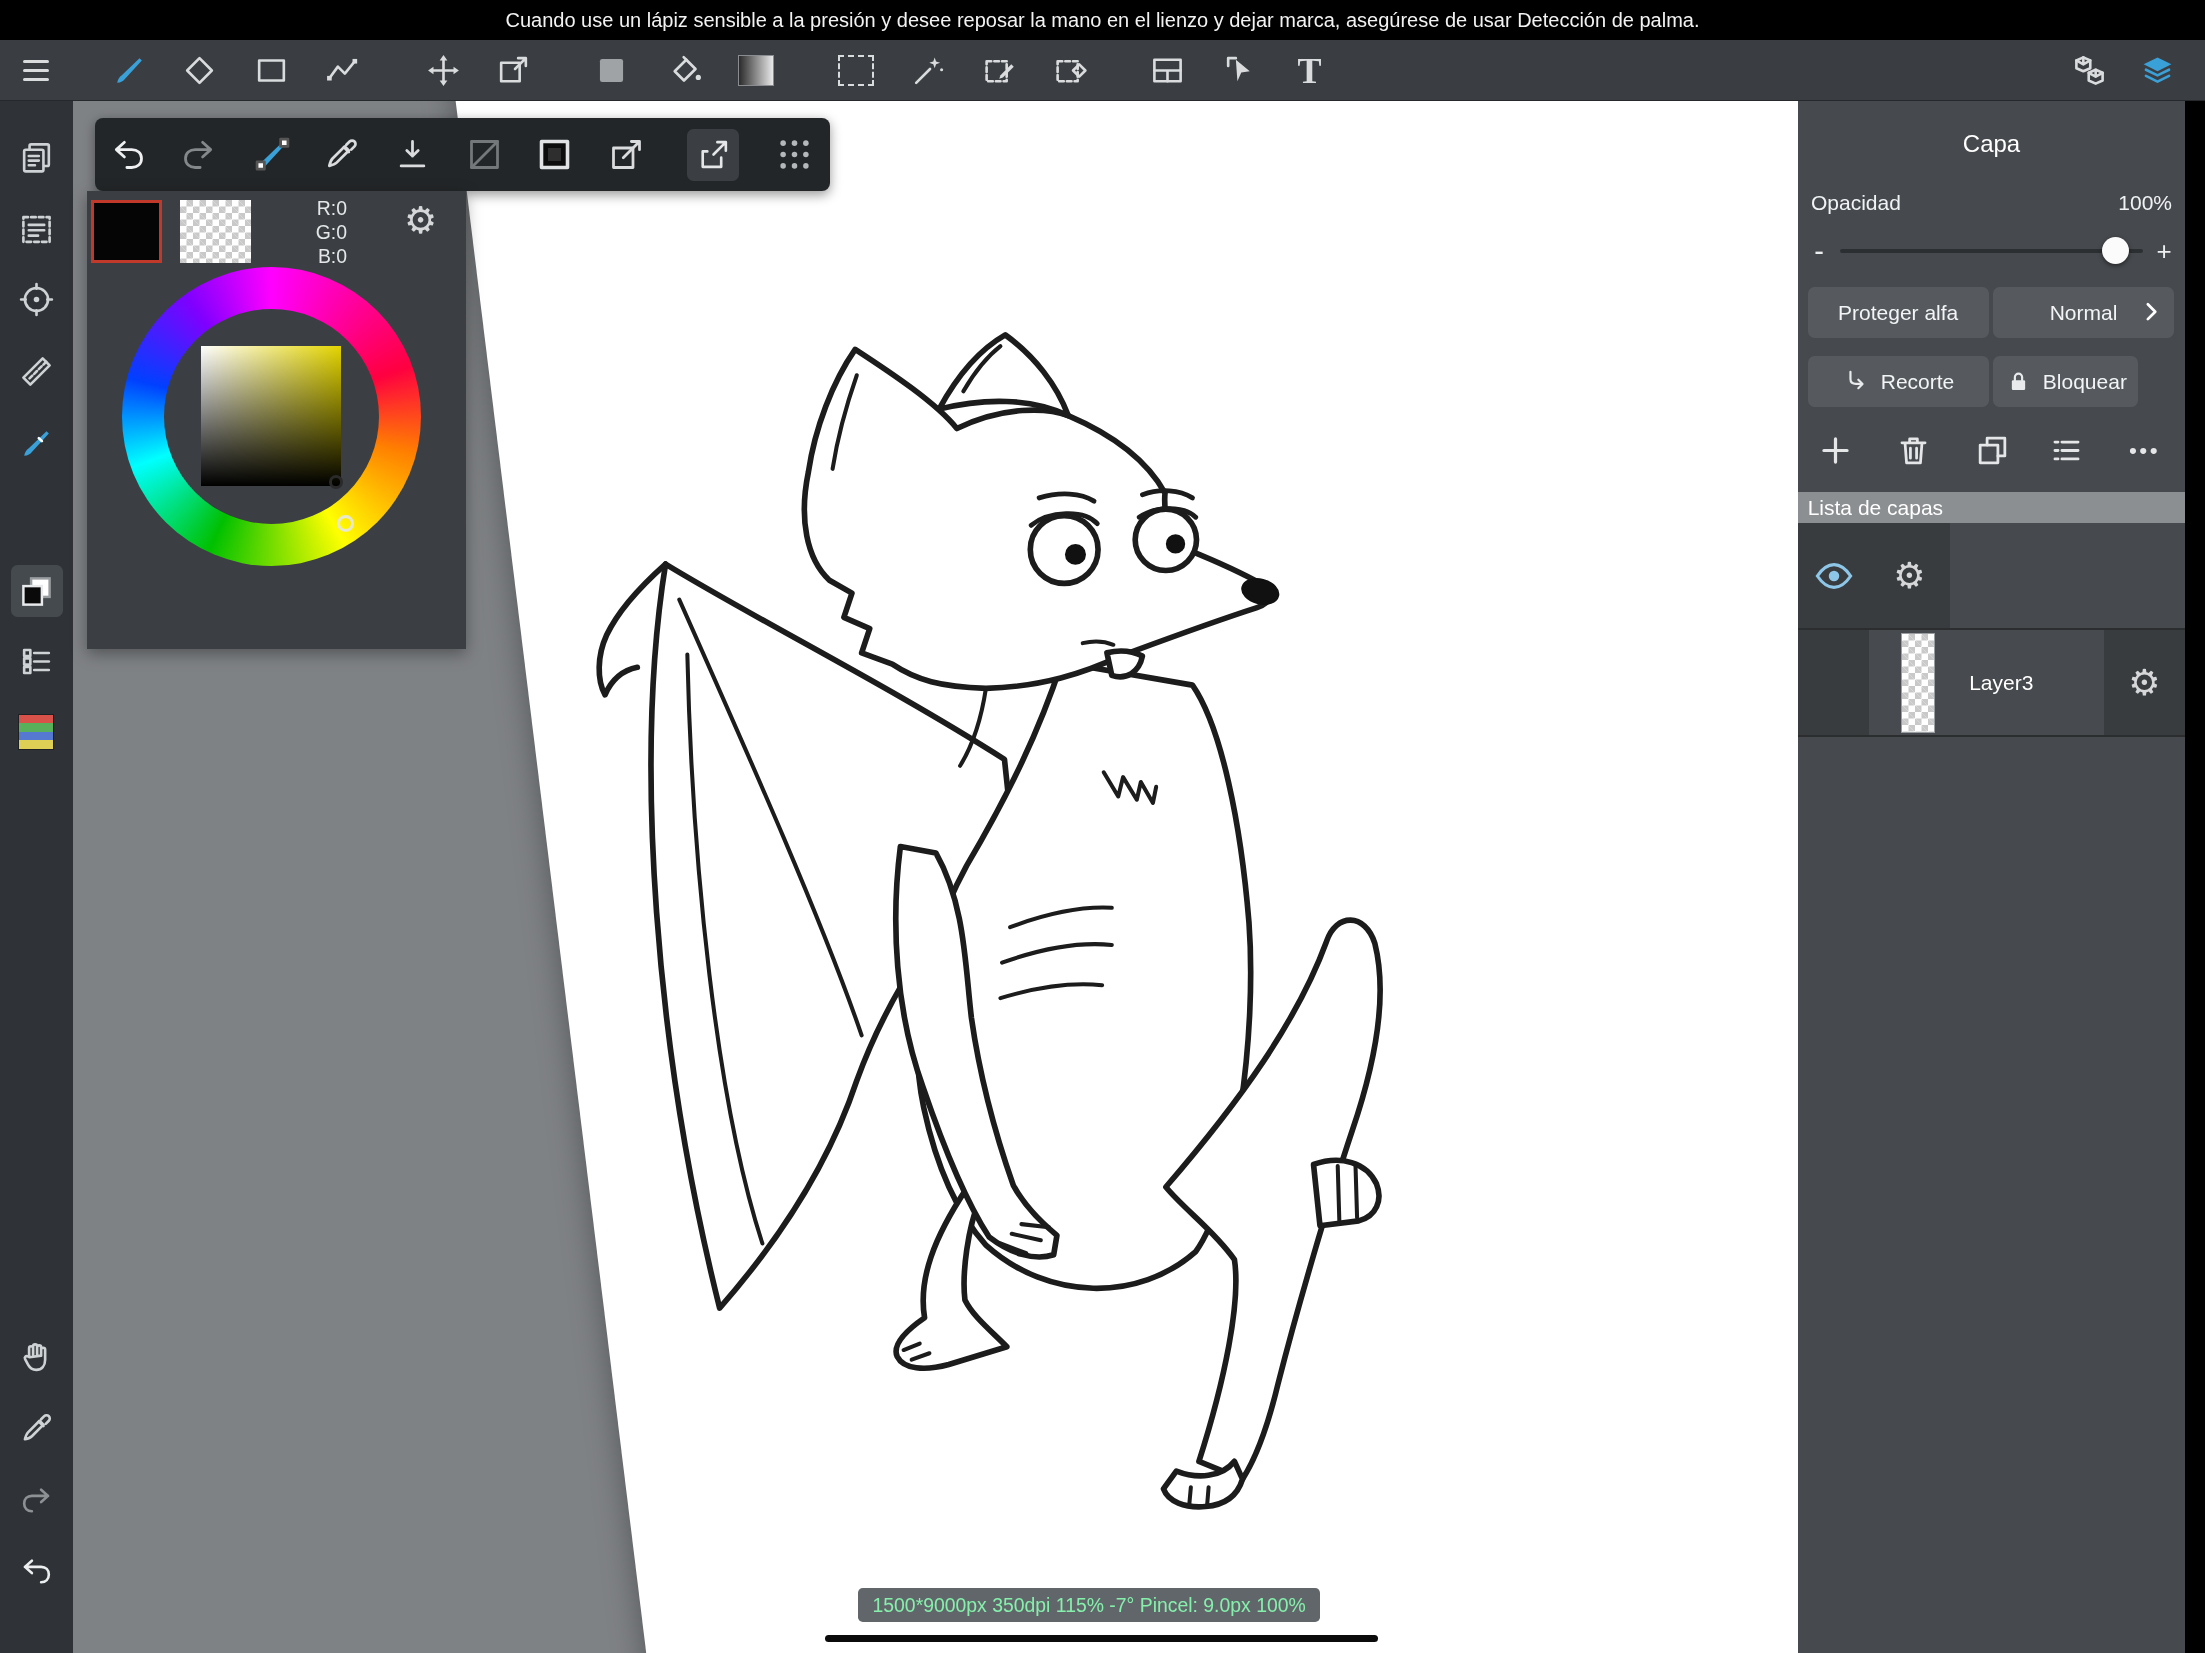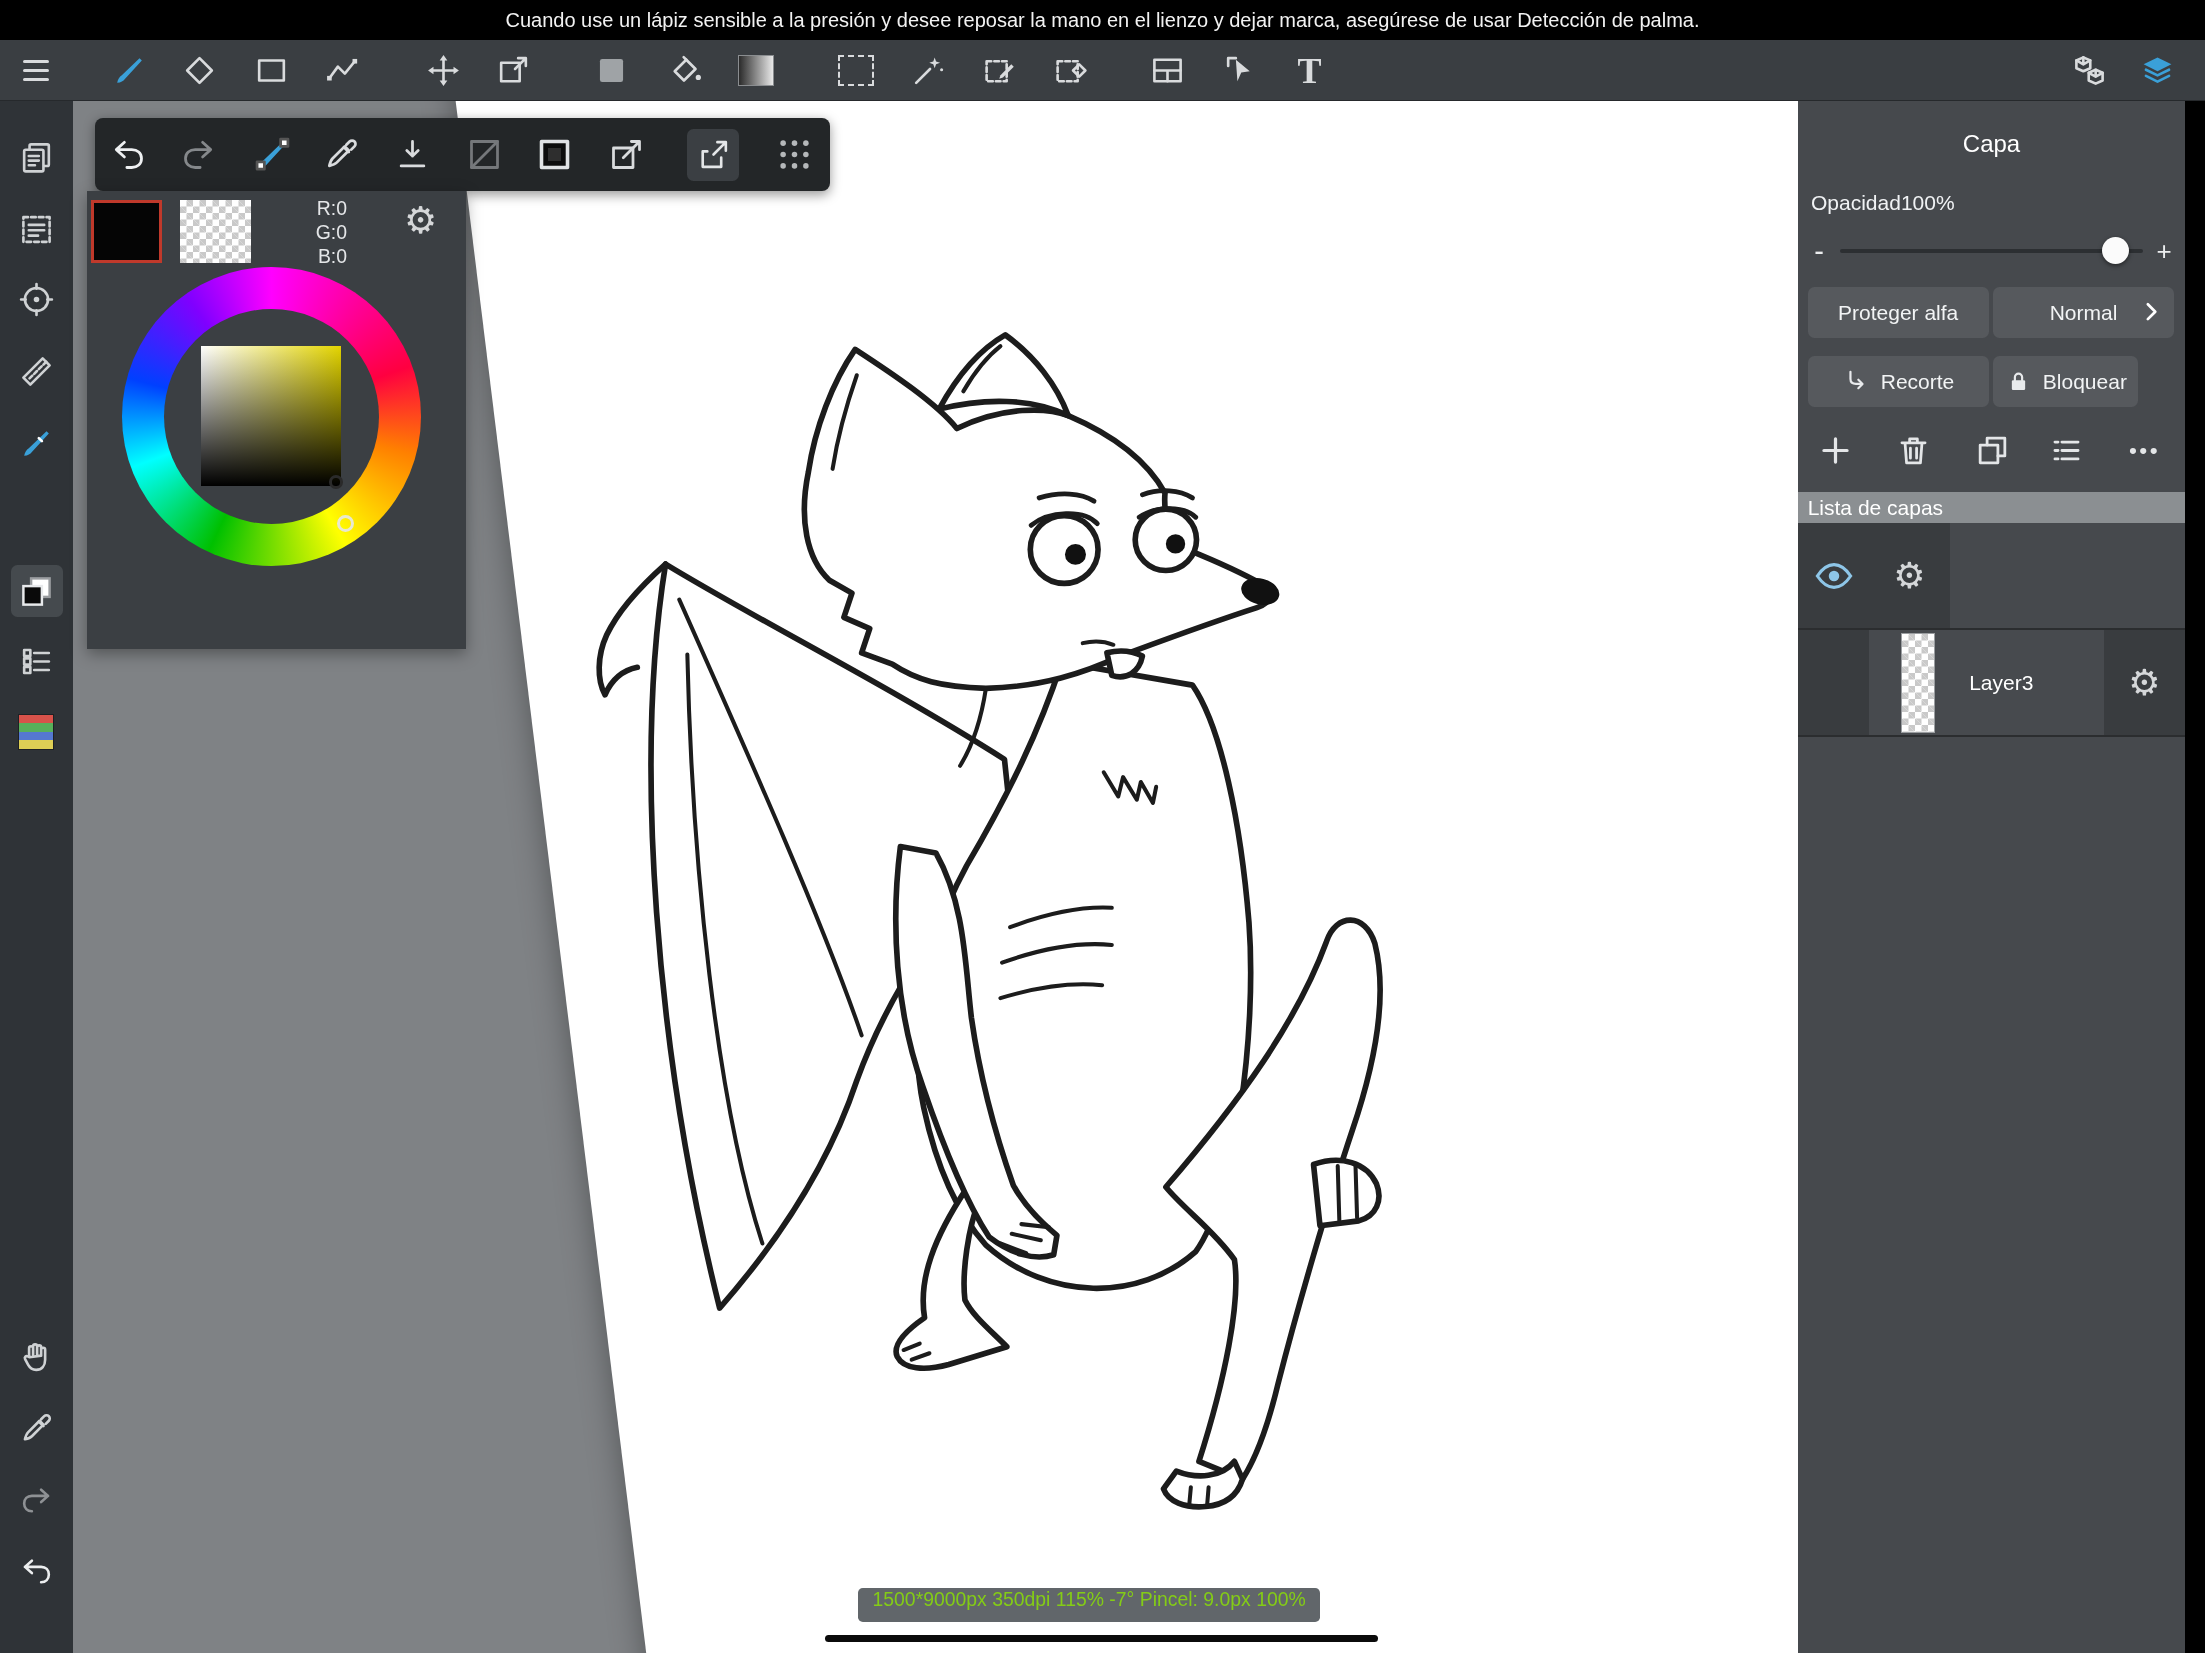--- a/index.html
+++ b/index.html
@@ -27,21 +27,21 @@
   .si-tile{position:absolute;left:10.5px;width:52px;height:52px;background:#454a4e;border-radius:6.5px;display:flex;align-items:center;justify-content:center}
   .pal-strip{width:36px;height:36px;border:0.8px solid #1e2124;display:flex;flex-direction:column}
   .pal-strip i{flex:1}
 
   
   .canvas-area{position:absolute;left:73px;top:101px;width:1745px;height:1552px;background:#7f8285;overflow:hidden}
   .sheet{position:absolute;left:343px;top:-323px;width:2018px;height:2664px;background:#ffffff;
          transform:rotate(-7deg);transform-origin:0 0;box-shadow:0 0 32px rgba(0,0,0,.35)}
   .artwork{position:absolute;left:411px;top:206px;width:1049px;height:1292px}
   .statuspill{position:absolute;left:785px;top:1487px;height:34px;background:rgba(84,89,93,.92);border-radius:4.8px;
-              color:#84cc16;font-size:19.4px;display:flex;padding:0 14.5px;white-space:nowrap}
+              color:#86efac;font-size:19.4px;display:flex;align-items:center;padding:0 14.5px;white-space:nowrap}
   .homebar{position:absolute;left:752px;top:1534px;width:553px;height:7.3px;background:#0b0b0b;border-radius:4px}
 
   
   .floatbar{position:absolute;left:95px;top:118px;width:735px;height:73px;background:#232628;border-radius:8px;box-shadow:0 3.2px 11.3px rgba(0,0,0,.4)}
   .fi{position:absolute;top:13.7px;width:45px;height:45px;display:flex;align-items:center;justify-content:center}
   .fi svg{width:39px;height:39px;stroke:#d9dbdd;stroke-width:1.7;fill:none;stroke-linecap:round;stroke-linejoin:round}
   .share-tile{position:absolute;left:592px;top:10.5px;width:52px;height:52px;background:#3b3f43;border-radius:6.5px;display:flex;align-items:center;justify-content:center}
 
   
   .colorpanel{position:absolute;left:87px;top:191px;width:379px;height:458px;background:#3b3f43;box-shadow:0 4.8px 14.5px rgba(0,0,0,.35)}
@@ -58,21 +58,21 @@
   .sv-dot{position:absolute;left:242px;top:284px;width:13.7px;height:13.7px;border:3.2px solid #2a2a2a;border-radius:50%}
   .ring-dot{position:absolute;left:250px;top:324px;width:17px;height:17px;border:3.2px solid #e8e8d0;border-radius:50%}
   .ctabs{position:absolute;left:0;bottom:0;width:100%;height:76px;display:flex}
   .ctab{flex:1;display:flex;flex-direction:column;align-items:center;justify-content:center;gap:4.8px;font-size:18px}
   .ctab.active{color:#3aa0d8}
   .ctab.idle{color:#c3c6c8}
 
   
   .layerpanel{position:absolute;left:1798px;top:101px;width:387px;height:1552px;background:#46494d;color:#fff}
   .lp-title{position:absolute;top:29px;width:100%;text-align:center;font-size:24px;color:#fff}
-  .op-row{position:absolute;top:90px;left:13px;right:13px;display:flex;justify-content:flex-start;font-size:21px;color:#f0f2f4}
+  .op-row{position:absolute;top:90px;left:13px;right:13px;display:flex;justify-content:space-between;font-size:21px;color:#f0f2f4}
   .slider-row{position:absolute;top:129px;left:11.3px;right:11.3px;height:42px;display:flex;align-items:center;gap:11.3px}
   .slider-row .sgn{font-size:29px;color:#eceeef;width:19.4px;text-align:center}
   .track{position:relative;flex:1;height:4px;background:#2c2f32;border-radius:2.4px}
   .knob{position:absolute;top:-12px;left:calc(91% - 13.7px);width:27.4px;height:27.4px;border-radius:50%;background:#fbfbfb;box-shadow:0 1.6px 4px rgba(0,0,0,.5)}
   .btn{position:absolute;height:51px;background:#56595d;border-radius:6.5px;display:flex;align-items:center;justify-content:center;
        gap:9.7px;font-size:21px;color:#f2f4f5}
   .btn svg{width:29px;height:29px;stroke:#e8eaec;stroke-width:1.8;fill:none;stroke-linecap:round;stroke-linejoin:round}
   .chev{position:absolute;right:9.7px;top:11.3px}
   .chev svg{width:27.4px;height:27.4px;stroke:#fff;stroke-width:2.4;fill:none}
   .lp-icons{position:absolute;top:324px;left:0;width:100%;height:52px}

